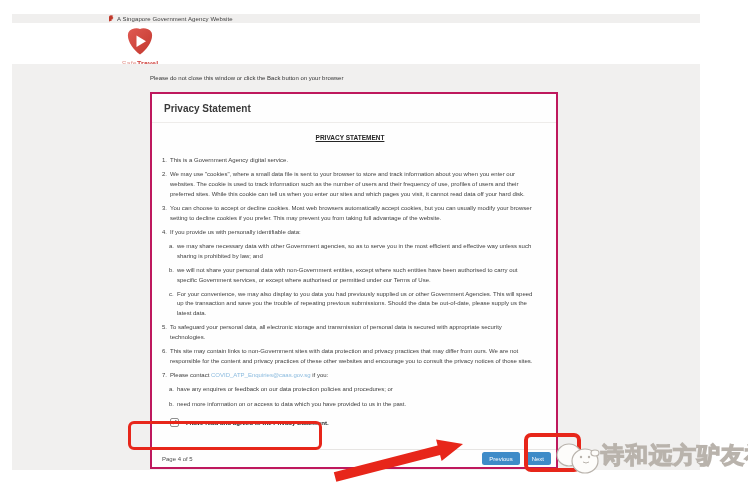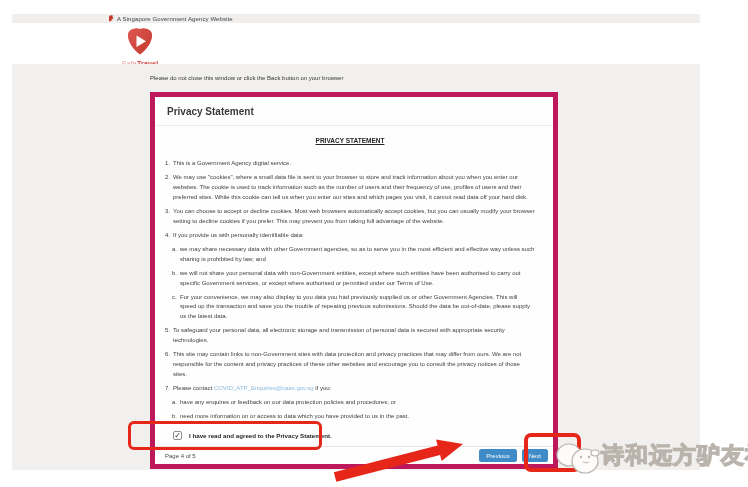--- a/index.html
+++ b/index.html
@@ -13,21 +13,21 @@
   .site-header { height:41px; background:#ffffff; position:relative; }
   .logo { position:absolute; left:92px; top:5px; width:72px; text-align:center; }
   .logo-text { font-size:7px; margin-top:1px; letter-spacing:.2px; }
   .logo-safe { color:#e59b94; }
   .logo-travel { color:#cf413c; font-weight:bold; }
 
   .page-body { position:relative; height:406px; background:#f1f0ef; }
   .notice { position:absolute; left:138px; top:11px; font-size:6px; color:#363636; }
 
   .card { position:absolute; left:138px; top:28px; width:408px; height:377px;
-          background:#fefefe; border:5px solid #be185d; display:flex; flex-direction:column; }
+          background:#fefefe; border:2px solid #be185d; display:flex; flex-direction:column; }
   .card-header { padding:9px 12px 8px 12px; font-size:10px; font-weight:bold; color:#3a3a3a;
                  border-bottom:1px solid #eeecea; }
   .card-body { flex:1; padding:6px 18px 0 10px; font-size:6px; color:#404040; overflow:hidden; }
   .stmt-title { text-align:center; font-size:6.5px; font-weight:bold; text-decoration:underline;
                 color:#262626; margin:5px 0 15px 0; }
   .li { display:flex; line-height:9.7px; margin-bottom:4.5px; }
   .li .num { flex:0 0 8px; }
   .li .txt { flex:1; }
   .subs { margin-left:7px; }
   .email-link { color:#8abade; text-decoration:none; }

